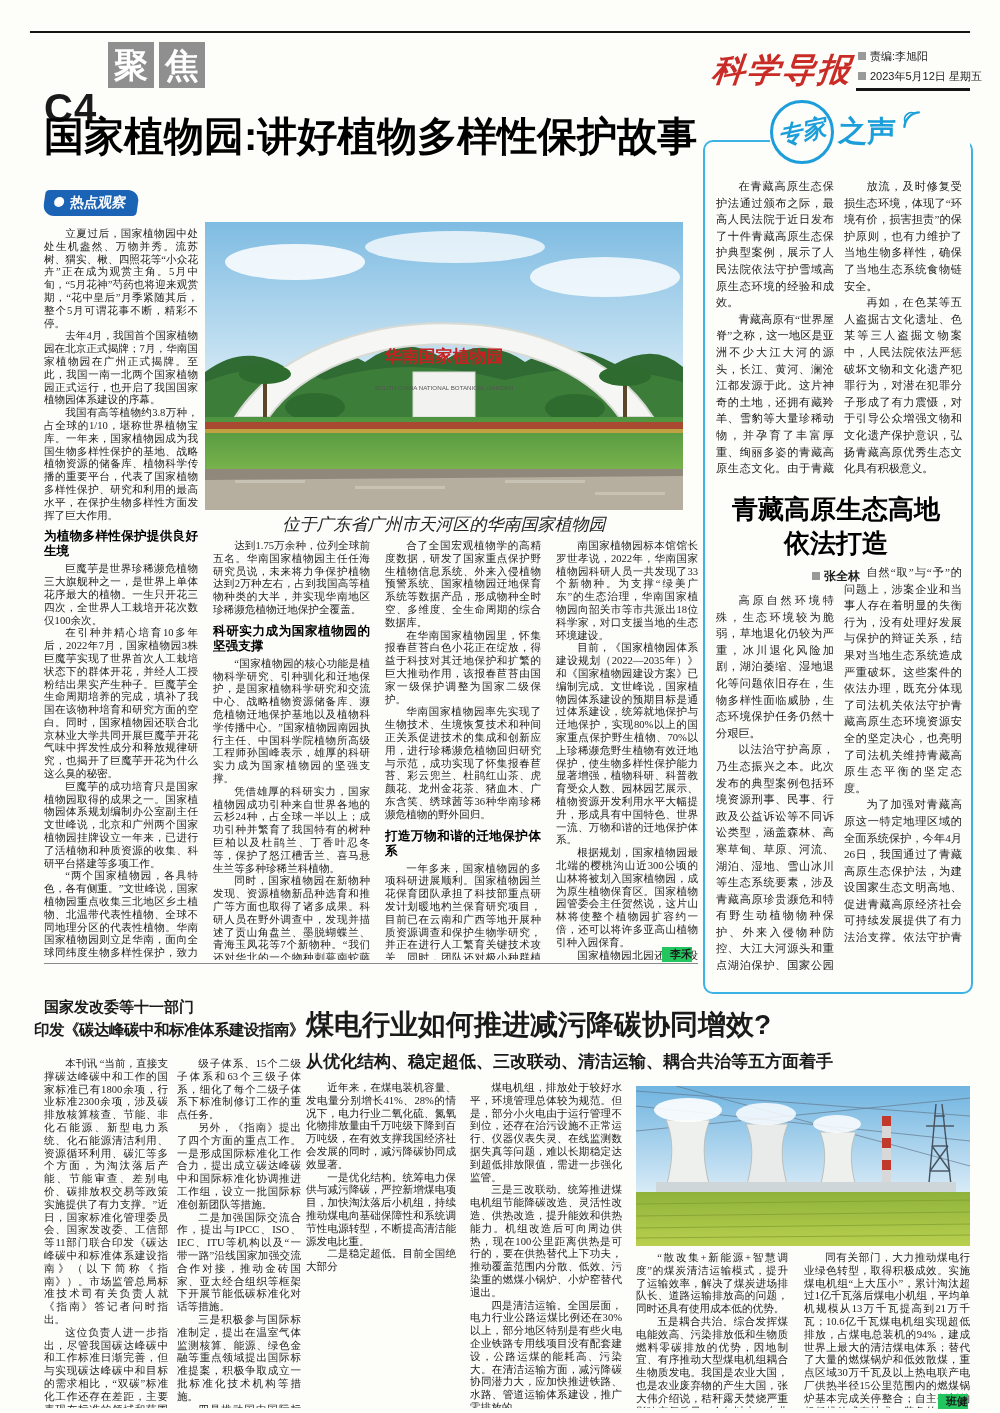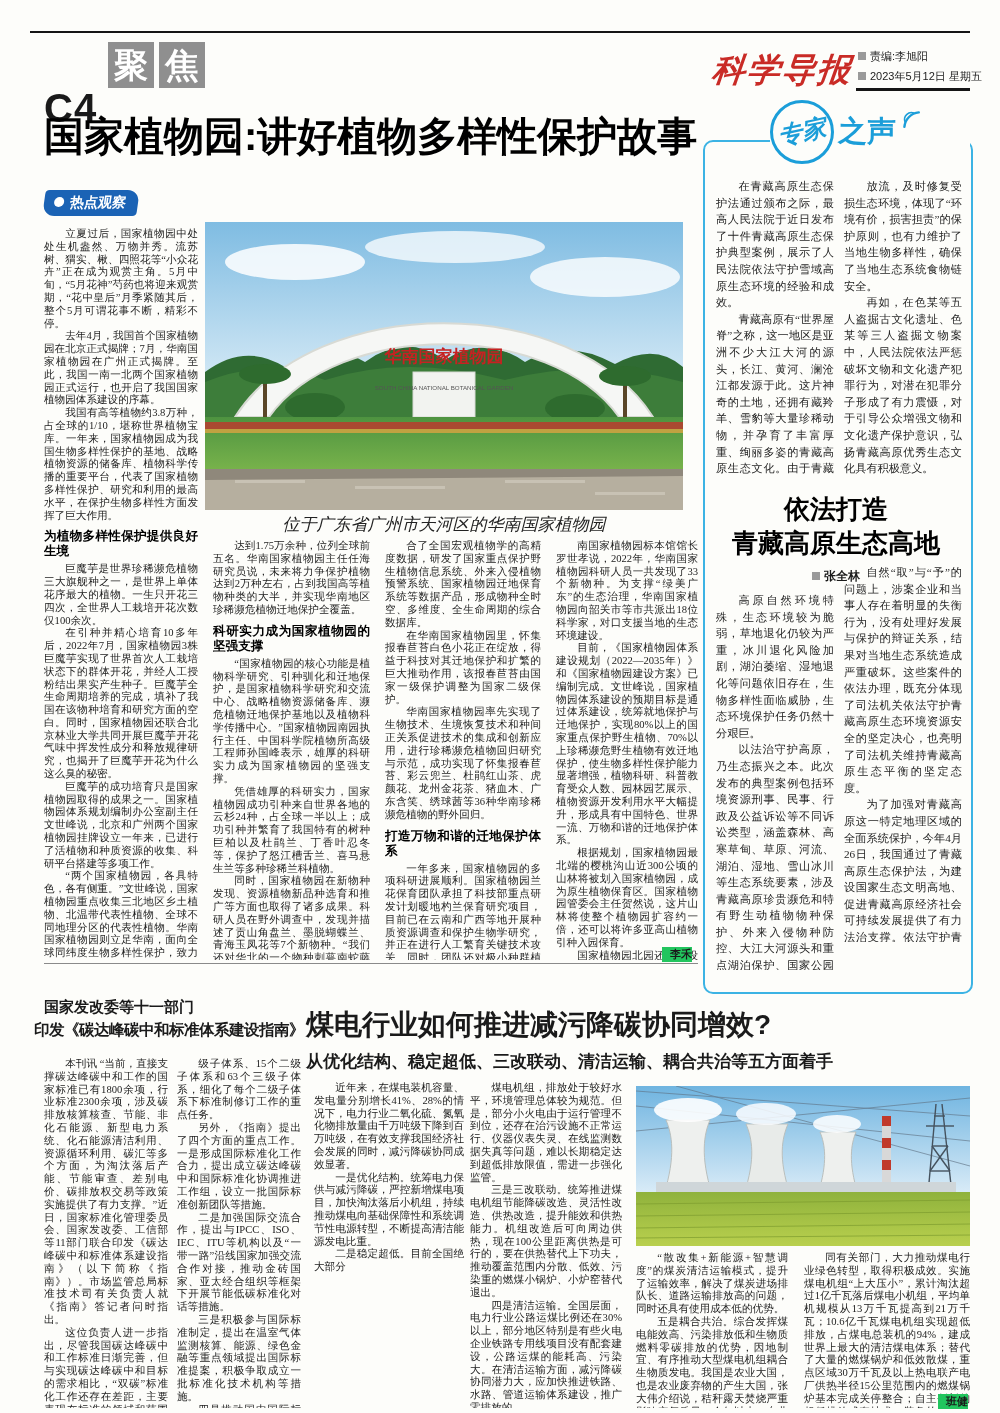--- a/index.html
+++ b/index.html
@@ -166,22 +166,22 @@
 </div>
 <div class="abs kcol" style="left:716px;top:178px;width:118px;height:296px;">
     <p>在青藏高原生态保护法通过颁布之际，最高人民法院于近日发布了十件青藏高原生态保护典型案例，展示了人民法院依法守护雪域高原生态环境的经验和成效。</p>
     <p>青藏高原有“世界屋脊”之称，这一地区是亚洲不少大江大河的源头，长江、黄河、澜沧江都发源于此。这片神奇的土地，还拥有藏羚羊、雪豹等大量珍稀动物，并孕育了丰富厚重、绚丽多姿的青藏高原生态文化。由于青藏高原是全球气候变化的关键区、敏感区，因此保护好青藏高原的生态系统，不仅对维护我国生态安全、生物多样性、水资源供应、气候系统稳定具有重大意义，而且对维护世界生态安全也具有积极意义。</p>
   </div>
 <div class="abs kcol" style="left:844px;top:178px;width:118px;height:296px;">
     <p>放流，及时修复受损生态环境，体现了“环境有价，损害担责”的保护原则，也有力维护了当地生物多样性，确保了当地生态系统食物链安全。</p>
     <p>再如，在色某等五人盗掘古文化遗址、色某等三人盗掘文物案中，人民法院依法严惩破坏文物和文化遗产犯罪行为，对潜在犯罪分子形成了有力震慑，对于引导公众增强文物和文化遗产保护意识，弘扬青藏高原优秀生态文化具有积极意义。</p>
   </div>
 <div class="abs experthead">
+  <div>青藏高原生态高地</div>
   <div>依法打造</div>
-  <div>青藏高原生态高地</div>
 </div>
 <div class="abs expertby sans"><span class="sq"></span><span>张全林</span></div>
 <div class="abs kcol" style="left:716px;top:592px;width:118px;height:378px;">
     <p>高原自然环境特殊，生态环境较为脆弱，草地退化仍较为严重，冰川退化风险加剧，湖泊萎缩、湿地退化等问题依旧存在，生物多样性面临威胁，生态环境保护任务仍然十分艰巨。</p>
     <p>以法治守护高原，乃生态振兴之本。此次发布的典型案例包括环境资源刑事、民事、行政及公益诉讼等不同诉讼类型，涵盖森林、高寒草甸、草原、河流、湖泊、湿地、雪山冰川等生态系统要素，涉及青藏高原珍贵濒危和特有野生动植物物种保护、外来入侵物种防控、大江大河源头和重点湖泊保护、国家公园等自然保护地保护、矿山污染防治和生态修复、传统生态文化遗产保护等多方面，不仅全面立体地展现了司法机关贯彻落实最严格制度、最严密法治，充分发挥环境资源审判职能、保护青藏高原的积极作为，也为今后依法治理高原生态提供了有益借鉴。</p>
   </div>
 <div class="abs kcol" style="left:844px;top:564px;width:118px;height:378px;">
     <p>自然“取”与“予”的问题上，涉案企业和当事人存在着明显的失衡行为，没有处理好发展与保护的辩证关系，结果对当地生态系统造成严重破坏。这些案件的依法办理，既充分体现了司法机关依法守护青藏高原生态环境资源安全的坚定决心，也亮明了司法机关维持青藏高原生态平衡的坚定态度。</p>
     <p>为了加强对青藏高原这一特定地理区域的全面系统保护，今年4月26日，我国通过了青藏高原生态保护法，为建设国家生态文明高地、促进青藏高原经济社会可持续发展提供了有力法治支撑。依法守护青藏高原生态安全，司法机关责无旁贷。此次发布青藏高原生态保护典型案例，正是司法机关进行青藏高原生态保护法普法宣传的一种有益方式，不仅能够推动全社会深刻认识青藏高原在维护我国乃至全球生态安全方面的重要地位，也为基层司法机关审理此类案件提供了有益参考，从而有助于社会各方统筹推进青藏高原生态保护和经济社会可持续发展、促进人与自然和谐共生。</p>
   </div>
@@ -195,21 +195,21 @@
 <div class="abs col" style="left:177px;top:1058px;width:124px;height:350px;">
     <p>级子体系、15个二级子体系和63个三级子体系，细化了每个二级子体系下标准制修订工作的重点任务。</p>
     <p>另外，《指南》提出了四个方面的重点工作。一是形成国际标准化工作合力，提出成立碳达峰碳中和国际标准化协调推进工作组，设立一批国际标准创新团队等措施。</p>
     <p>二是加强国际交流合作，提出与IPCC、ISO、IEC、ITU等机构以及“一带一路”沿线国家加强交流合作对接，推动金砖国家、亚太经合组织等框架下开展节能低碳标准化对话等措施。</p>
     <p>三是积极参与国际标准制定，提出在温室气体监测核算、能源、绿色金融等重点领域提出国际标准提案，积极争取成立一批标准化技术机构等措施。</p>
     <p>四是推动国内国际标准对接，提出开展碳达峰碳中和国内国际标准比对分析，鼓励适用的国际标准转化为国家标准，成体系推进国家标准、行业标准、地方标准等外文版制定和宣传推广等措施。（乔建华）</p>
   </div>
 
 <h2 class="abs coalhead" style="margin:0;">煤电行业如何推进减污降碳协同增效?</h2>
 <div class="abs coalsub">从优化结构、稳定超低、三改联动、清洁运输、耦合共治等五方面着手</div>
-<div class="abs col" style="left:306px;top:1082px;width:150px;height:326px;margin-left:8px;">
+<div class="abs col" style="left:306px;top:1082px;width:150px;height:326px;">
     <p>近年来，在煤电装机容量、发电量分别增长41%、28%的情况下，电力行业二氧化硫、氮氧化物排放量由千万吨级下降到百万吨级，在有效支撑我国经济社会发展的同时，减污降碳协同成效显著。</p>
     <p>一是优化结构。统筹电力保供与减污降碳，严控新增煤电项目，加快淘汰落后小机组，持续推动煤电向基础保障性和系统调节性电源转型，不断提高清洁能源发电比重。</p>
     <p>二是稳定超低。目前全国绝大部分</p>
   </div>
 <div class="abs col" style="left:470px;top:1082px;width:152px;height:326px;">
     <p>煤电机组，排放处于较好水平，环境管理总体较为规范。但是，部分小火电由于运行管理不到位，还存在治污设施不正常运行、仪器仪表失灵、在线监测数据失真等问题，难以长期稳定达到超低排放限值，需进一步强化监管。</p>
     <p>三是三改联动。统筹推进煤电机组节能降碳改造、灵活性改造、供热改造，提升能效和供热能力。机组改造后可向周边供热，现在100公里距离供热是可行的，要在供热替代上下功夫，推动覆盖范围内分散、低效、污染重的燃煤小锅炉、小炉窑替代退出。</p>
     <p>四是清洁运输。全国层面，电力行业公路运煤比例还在30%以上，部分地区特别是有些火电企业铁路专用线项目没有配套建设，公路运煤的能耗高、污染大。在清洁运输方面，减污降碳协同潜力大，应加快推进铁路、水路、管道运输体系建设，推广零排放的</p>
   </div>
 

